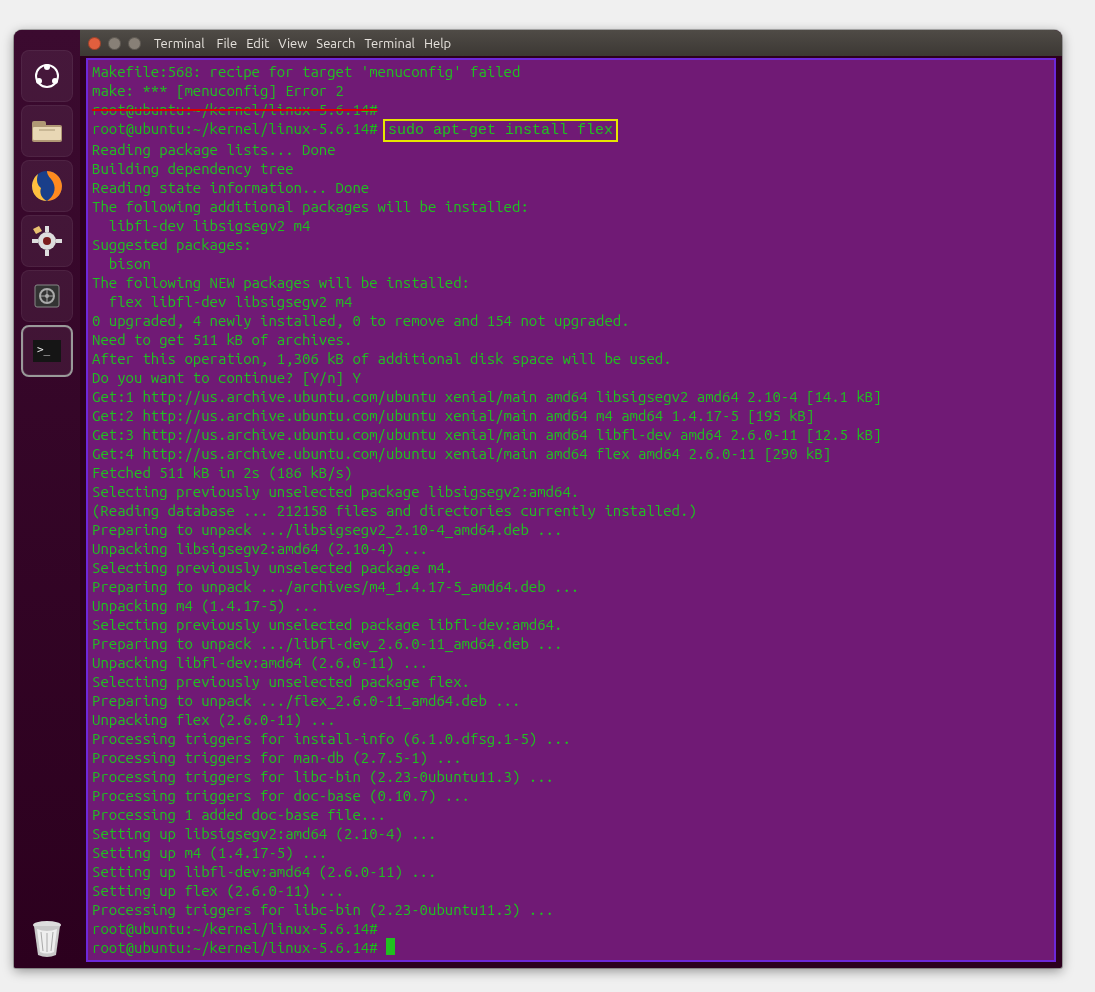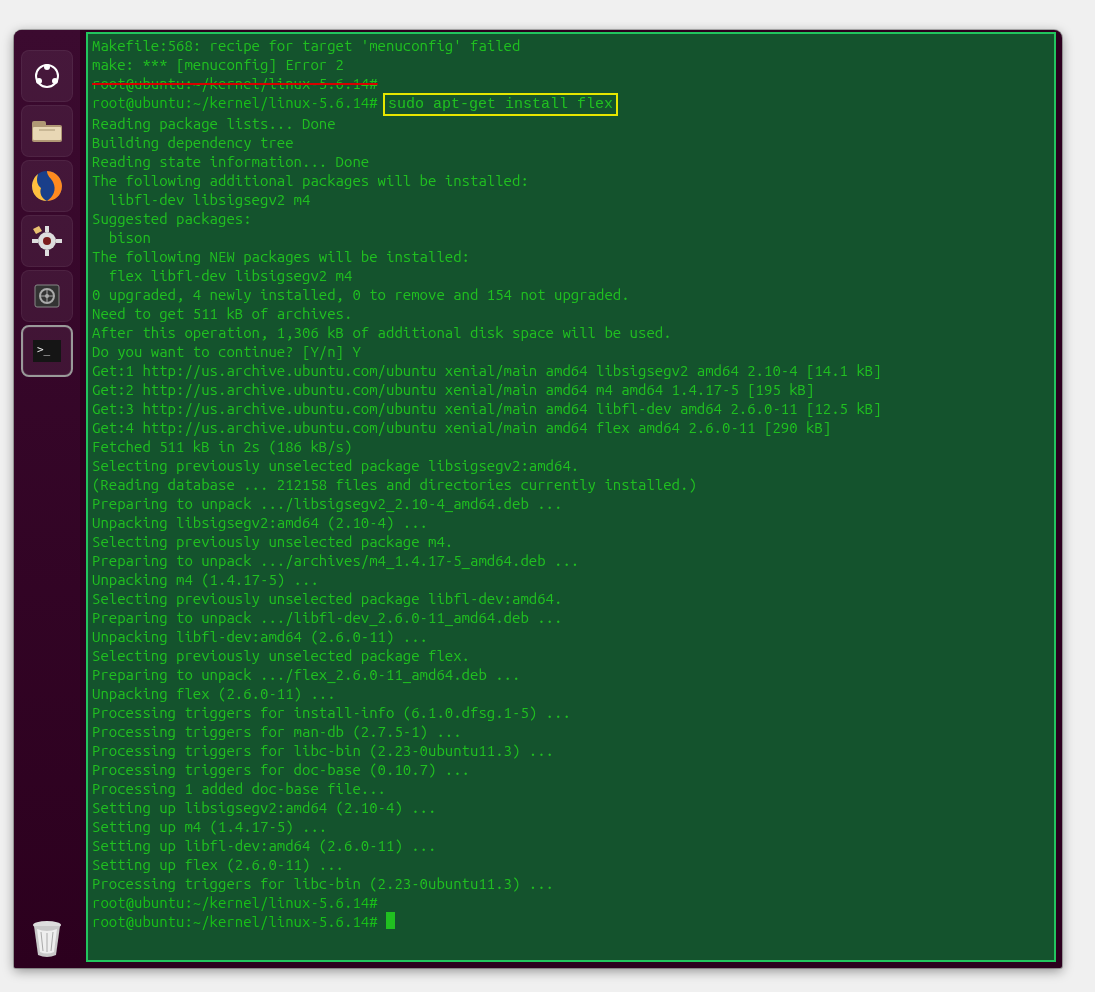--- a/index.html
+++ b/index.html
@@ -77,22 +77,22 @@
       font-size: 13px;
     }
     .win-btns { display:flex; gap:7px; margin-right:4px; margin-left:2px;}
     .win-btn { width:13px; height:13px; border-radius:50%; box-shadow: inset 0 0 0 1px rgba(0,0,0,0.3);}
     .win-close{ background:#e15f3e;}
     .win-min  { background:#888077;}
     .win-max  { background:#888077;}
     .menubar span { cursor: default; padding:0 3px;}
     .terminal-body {
       flex: 1;
-      background: #14532d;
-      border: 2px solid #22c55e;
+      background: #701a75;
+      border: 2px solid #6d28d9;
       margin: 2px 6px 6px 6px;
       color: #20c020;
       font-family: "Ubuntu Mono","DejaVu Sans Mono","Liberation Mono",monospace;
       font-size: 15px;
       line-height: 19px;
       letter-spacing: 0px;
       padding: 2px 4px;
       white-space: pre;
       overflow: hidden;
       position: relative;
@@ -185,18 +185,34 @@
                 <line x1="14" y1="17" x2="16" y2="36"></line>
                 <line x1="20" y1="18" x2="20" y2="37"></line>
                 <line x1="26" y1="17" x2="24" y2="36"></line>
               </g>
             </svg>
       </div>
     </div>
   </div>
 
   <div class="main-column">
+    <div class="titlebar">
+      <div class="win-btns">
+        <div class="win-btn win-close"></div>
+        <div class="win-btn win-min"></div>
+        <div class="win-btn win-max"></div>
+      </div>
+      <span>Terminal</span>
+      <span class="menubar">
+        <span>File</span>
+        <span>Edit</span>
+        <span>View</span>
+        <span>Search</span>
+        <span>Terminal</span>
+        <span>Help</span>
+      </span>
+    </div>
 
     <div class="terminal-body" id="term"><div class="line">Makefile:568: recipe for target 'menuconfig' failed</div><div class="line">make: *** [menuconfig] Error 2</div><div class="line"><span class="strike">root@ubuntu:~/kernel/linux-5.6.14#</span></div><div class="line"><span class="prompt">root@ubuntu:~/kernel/linux-5.6.14# </span><span class="hl-box">sudo apt-get install flex</span></div><div class="line">Reading package lists... Done</div><div class="line">Building dependency tree</div><div class="line">Reading state information... Done</div><div class="line">The following additional packages will be installed:</div><div class="line">  libfl-dev libsigsegv2 m4</div><div class="line">Suggested packages:</div><div class="line">  bison</div><div class="line">The following NEW packages will be installed:</div><div class="line">  flex libfl-dev libsigsegv2 m4</div><div class="line">0 upgraded, 4 newly installed, 0 to remove and 154 not upgraded.</div><div class="line">Need to get 511 kB of archives.</div><div class="line">After this operation, 1,306 kB of additional disk space will be used.</div><div class="line">Do you want to continue? [Y/n] Y</div><div class="line">Get:1 http://us.archive.ubuntu.com/ubuntu xenial/main amd64 libsigsegv2 amd64 2.10-4 [14.1 kB]</div><div class="line">Get:2 http://us.archive.ubuntu.com/ubuntu xenial/main amd64 m4 amd64 1.4.17-5 [195 kB]</div><div class="line">Get:3 http://us.archive.ubuntu.com/ubuntu xenial/main amd64 libfl-dev amd64 2.6.0-11 [12.5 kB]</div><div class="line">Get:4 http://us.archive.ubuntu.com/ubuntu xenial/main amd64 flex amd64 2.6.0-11 [290 kB]</div><div class="line">Fetched 511 kB in 2s (186 kB/s)</div><div class="line">Selecting previously unselected package libsigsegv2:amd64.</div><div class="line">(Reading database ... 212158 files and directories currently installed.)</div><div class="line">Preparing to unpack .../libsigsegv2_2.10-4_amd64.deb ...</div><div class="line">Unpacking libsigsegv2:amd64 (2.10-4) ...</div><div class="line">Selecting previously unselected package m4.</div><div class="line">Preparing to unpack .../archives/m4_1.4.17-5_amd64.deb ...</div><div class="line">Unpacking m4 (1.4.17-5) ...</div><div class="line">Selecting previously unselected package libfl-dev:amd64.</div><div class="line">Preparing to unpack .../libfl-dev_2.6.0-11_amd64.deb ...</div><div class="line">Unpacking libfl-dev:amd64 (2.6.0-11) ...</div><div class="line">Selecting previously unselected package flex.</div><div class="line">Preparing to unpack .../flex_2.6.0-11_amd64.deb ...</div><div class="line">Unpacking flex (2.6.0-11) ...</div><div class="line">Processing triggers for install-info (6.1.0.dfsg.1-5) ...</div><div class="line">Processing triggers for man-db (2.7.5-1) ...</div><div class="line">Processing triggers for libc-bin (2.23-0ubuntu11.3) ...</div><div class="line">Processing triggers for doc-base (0.10.7) ...</div><div class="line">Processing 1 added doc-base file...</div><div class="line">Setting up libsigsegv2:amd64 (2.10-4) ...</div><div class="line">Setting up m4 (1.4.17-5) ...</div><div class="line">Setting up libfl-dev:amd64 (2.6.0-11) ...</div><div class="line">Setting up flex (2.6.0-11) ...</div><div class="line">Processing triggers for libc-bin (2.23-0ubuntu11.3) ...</div><div class="line"><span class="prompt">root@ubuntu:~/kernel/linux-5.6.14# </span></div><div class="line"><span class="prompt">root@ubuntu:~/kernel/linux-5.6.14# </span><span class="cursor"></span></div></div>
   </div>
 
 </div>
 </div>
 
 </body></html>

